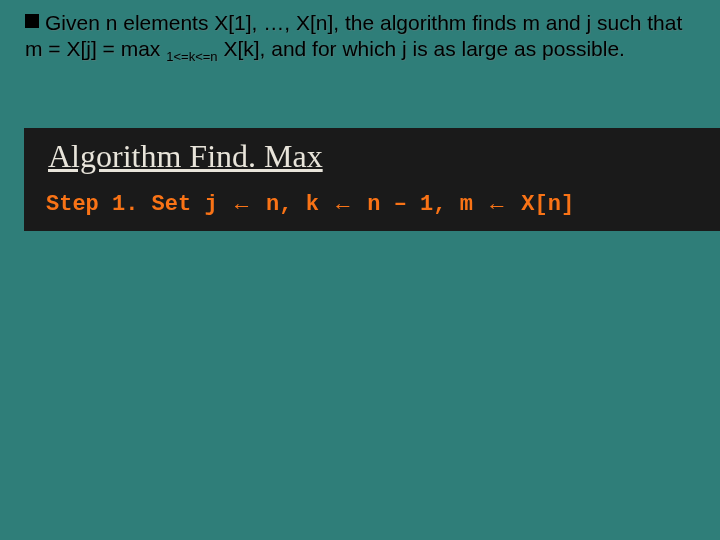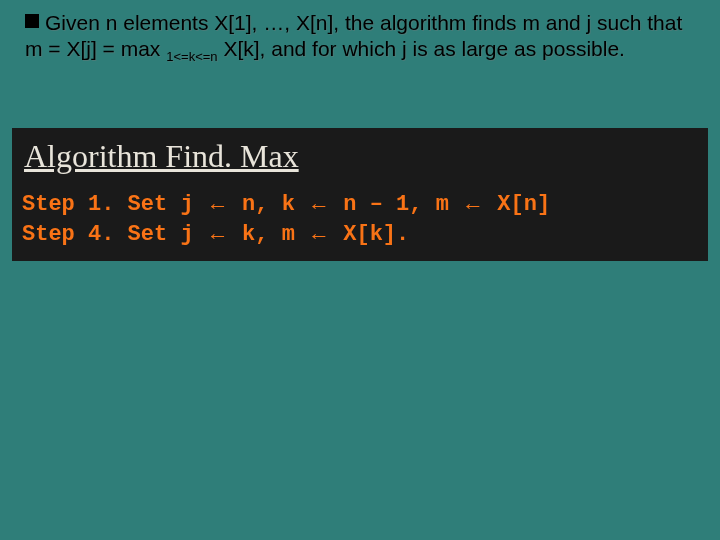--- a/index.html
+++ b/index.html
@@ -34,26 +34,26 @@
     background: #000;
     vertical-align: 2px;
     margin-right: 6px;
   }
   .subscript {
     font-size: 13px;
     vertical-align: sub;
   }
   .dark-panel {
     position: absolute;
-    left: 12px;
+    left: 24px;
     top: 128px;
     width: 696px;
     background: #1a1a1a;
     box-sizing: border-box;
-    padding: 8px 10px 12px 10px;
+    padding: 8px 10px 12px 22px;
   }
   .algo-title {
     font-family: "Times New Roman", Times, serif;
     color: #e8e4da;
     font-size: 32px;
     text-decoration: underline;
     margin: 2px 0 14px 2px;
   }
   .steps {
     font-family: "Courier New", Courier, monospace;
@@ -81,19 +81,16 @@
   <div class="intro-block">
     <span class="bullet"></span><span>Given n elements X[1], …, X[n], the algorithm finds m and j such that m = X[j] = max </span><span class="subscript">1&lt;=k&lt;=n</span><span> X[k], and for which j is as large as possible.</span>
   </div>
 
   <div class="dark-panel">
     <div class="algo-title">Algorithm Find. Max</div>
     <div class="steps">
       <div class="step">
         <span>Step 1. Set j </span><span class="arrow">←</span><span> n, k </span><span class="arrow">←</span><span> n – 1, m </span><span class="arrow">←</span><span> X[n]</span>
       </div>
-      <div class="step">
-        <span>Step 4. Set j </span><span class="arrow">←</span><span> k, m </span><span class="arrow">←</span><span> X[k].</span>
-      </div>
     </div>
   </div>
 
 </div>
 
 </body></html>

